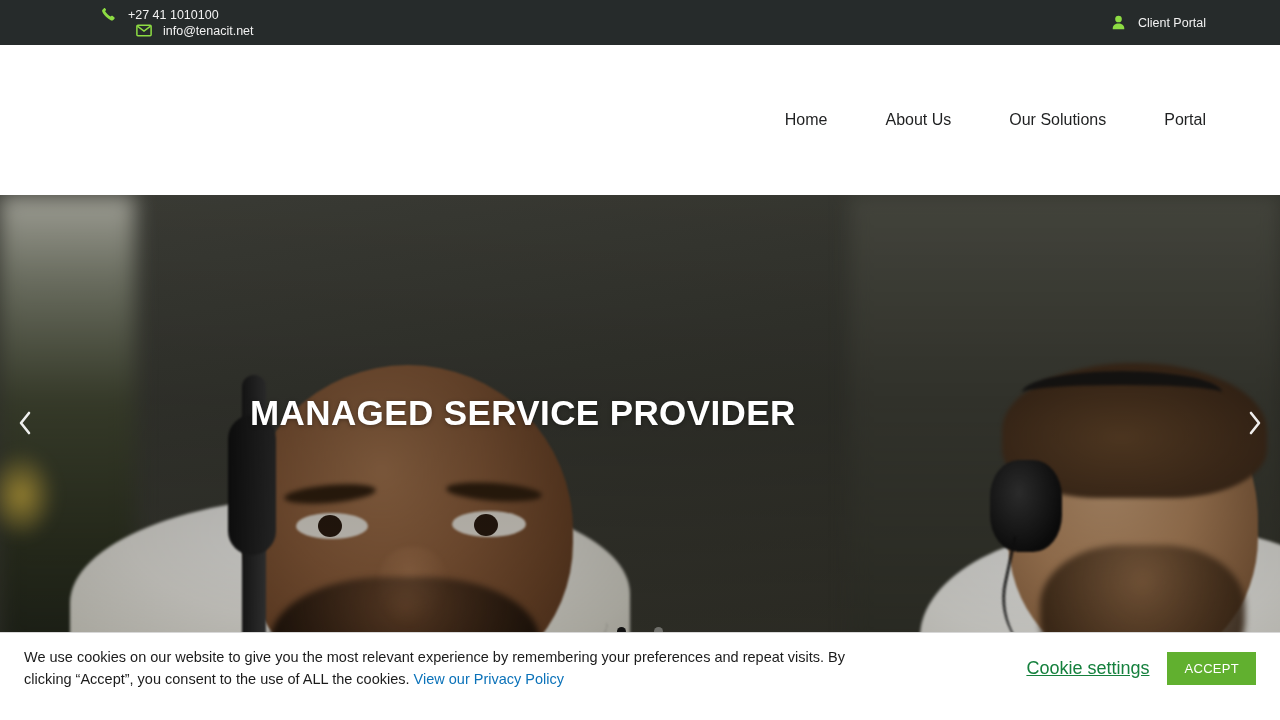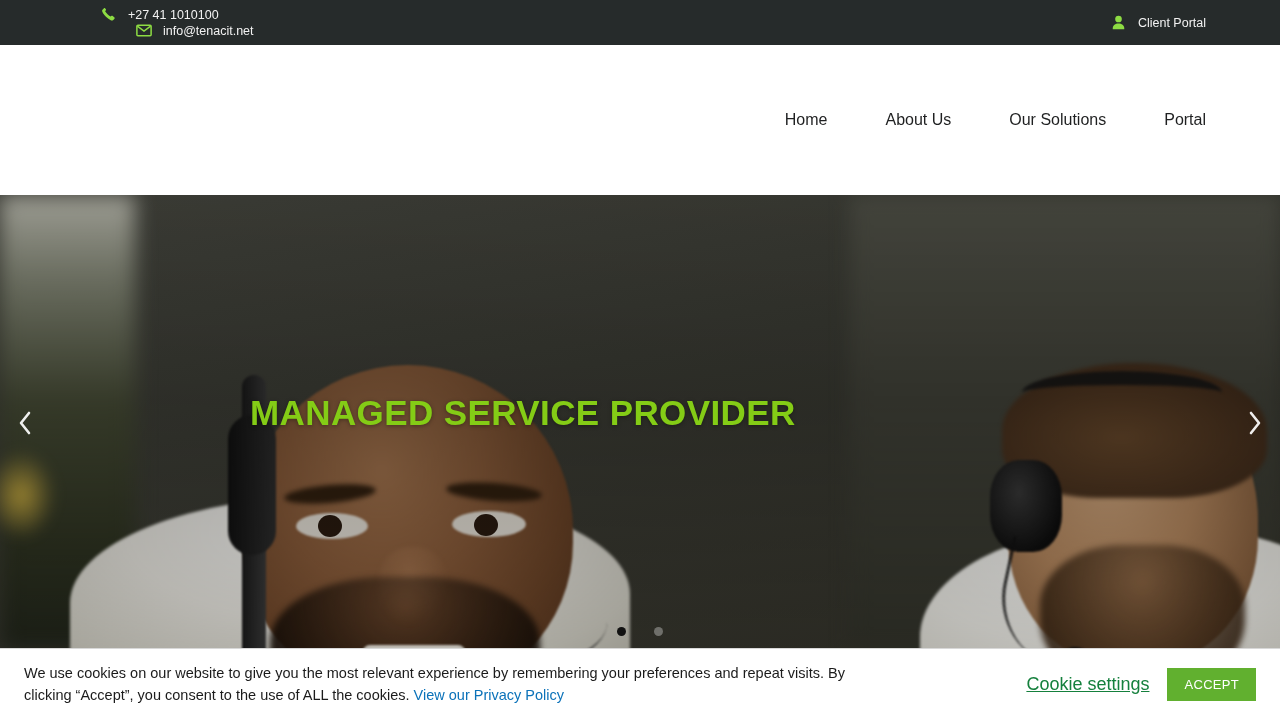--- a/index.html
+++ b/index.html
@@ -168,21 +168,21 @@
     border-radius:50%; background:#151515; filter:blur(1.2px); }
 
   .hero-scrim {
     position:absolute; inset:0;
     background:linear-gradient(180deg, rgba(0,0,0,.22) 0%, rgba(0,0,0,.30) 45%, rgba(0,0,0,.20) 100%);
   }
   .hero-content { position:absolute; left:250px; top:0; width:780px; height:100%;
                   display:flex; flex-direction:column; justify-content:center; }
   .hero-title {
     font-family:"Liberation Sans", sans-serif;
-    font-size:35px; font-weight:bold; color:#84cc16; letter-spacing:.4px;
+    font-size:35px; font-weight:bold; color:#ffffff; letter-spacing:.4px;
     line-height:1.1; text-shadow:0 1px 4px rgba(0,0,0,.35);
     margin-top:-18px;
   }
   .hero-sub {
     font-family:"Liberation Serif", serif;
     font-size:18.5px; color:#f4f4f4; margin-top:22px; letter-spacing:.1px;
     text-shadow:0 1px 3px rgba(0,0,0,.4);
   }
   .hero-btn {
     margin-top:28px; width:152px; height:39px;
@@ -198,21 +198,21 @@
   }
   .car-arrow.left { left:12px; }
   .car-arrow.right { right:12px; }
   .car-dots { position:absolute; left:0; right:0; bottom:14px;
               display:flex; justify-content:center; gap:28px; }
   .dot { width:9px; height:9px; border-radius:50%; background:rgba(255,255,255,.32); cursor:pointer; }
   .dot.active { background:#111111; }
 
   
   .cookie {
-    position:absolute; left:0; bottom:0; width:1280px; height:72px;
+    position:absolute; left:0; bottom:16px; width:1280px; height:72px;
     background:#ffffff; border-top:1px solid #d8d8d8;
     display:flex; align-items:center;
   }
   .cookie-text {
     margin-left:24px; width:840px;
     font-size:14.5px; line-height:1.47; color:#1b1b1b;
     font-family:"Liberation Sans", sans-serif;
   }
   .cookie-link { color:#0b72b9; text-decoration:none; cursor:pointer; }
   .cookie-actions { position:absolute; right:24px; display:flex; align-items:center; gap:18px; }

